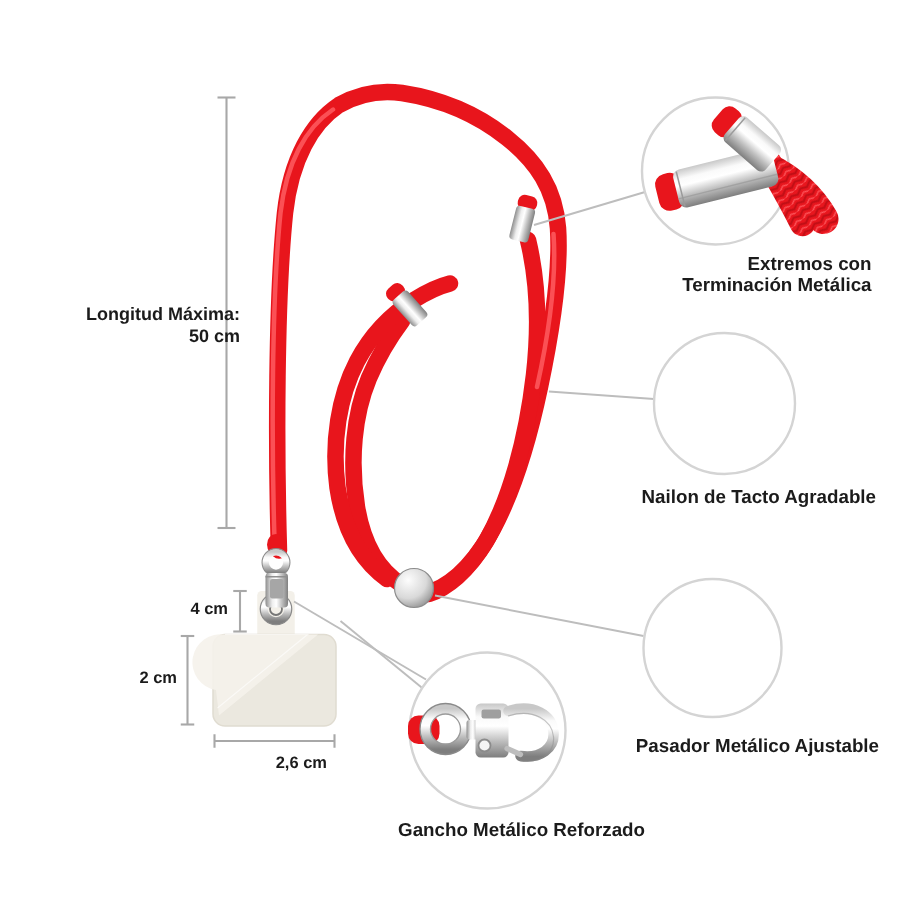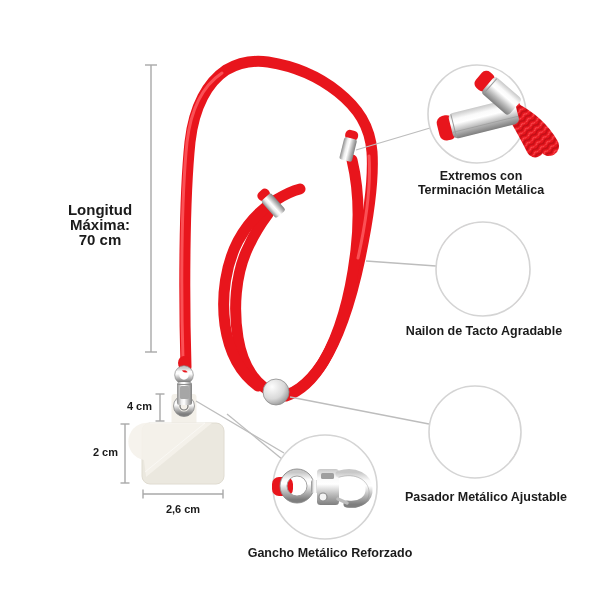--- a/index.html
+++ b/index.html
@@ -9,24 +9,24 @@
   }
   html,body{margin:0;padding:0;background:#fff;}
   .stage{position:relative;width:600px;height:600px;background:#fff;overflow:hidden;
          font-family:"Liberation Sans","DejaVu Sans",sans-serif;color:var(--text);}
   svg{position:absolute;left:0;top:0;}
   .cord-stroke{fill:none;stroke:var(--cord-red);stroke-width:11;stroke-linecap:round;}
   .cord-hl{fill:none;stroke:var(--cord-highlight);stroke-width:3;stroke-linecap:round;opacity:.8;}
   .ruler-line{stroke:var(--ruler);stroke-width:1.4;fill:none;}
   .callout-line{stroke:var(--callout-line);stroke-width:1.3;fill:none;}
   .callout-circle{fill:#ffffff;stroke:var(--circle-border);stroke-width:1.6;}
-  .lbl{position:absolute;font-weight:bold;color:var(--text);text-align:center;}
+  .lbl{position:absolute;font-weight:bold;color:var(--text);text-align:right;}
   .lbl-callout{font-size:12.5px;line-height:14px;}
   .lbl-measure{font-size:11px;line-height:12px;}
-  .lbl-left{font-size:15px;line-height:15px;}
+  .lbl-left{font-size:12px;line-height:15px;}
   .r{text-align:right;}
 </style>
 </head>
 <body>
 
 <div class="stage">
 
 <svg width="600" height="600" viewBox="0 0 600 600">
   <defs>
     <linearGradient id="metalW" x1="0" y1="0" x2="1" y2="0">
@@ -213,21 +213,21 @@
       <circle cx="323" cy="497" r="4" fill="#f4f4f4" stroke="#8b8b8b" stroke-width="1.2"></circle>
       <path d="M 339,474 C 356,469 368,477 369,488 C 370,499 360,506 347,504" fill="none" stroke="url(#metalW2)" stroke-width="7" stroke-linecap="round"></path>
       <path d="M 339,474 C 356,469 368,477 369,488 C 370,499 360,506 347,504" fill="none" stroke="#8d8d8d" stroke-width="0.8" stroke-linecap="round" opacity="0.5" transform="translate(0,3.2)"></path>
       <line x1="338" y1="499" x2="347" y2="503" stroke="#bdbdbd" stroke-width="3.5" stroke-linecap="round"></line>
     </g>
   </g>
 </svg>
 
 <div class="lbl lbl-left" style="left:40px;top:202px;width:120px;">
   <div>Longitud Máxima:</div>
-  <div>70 cm</div>
+  <div>50 cm</div>
 </div>
 
 <div class="lbl lbl-measure r" style="left:112px;top:400px;width:40px;">4 cm</div>
 <div class="lbl lbl-measure r" style="left:78px;top:446px;width:40px;">2 cm</div>
 <div class="lbl lbl-measure" style="left:148px;top:503px;width:70px;">2,6 cm</div>
 
 <div class="lbl lbl-callout" style="left:381px;top:169px;width:200px;">
   <div>Extremos con</div>
   <div>Terminación Metálica</div>
 </div>

